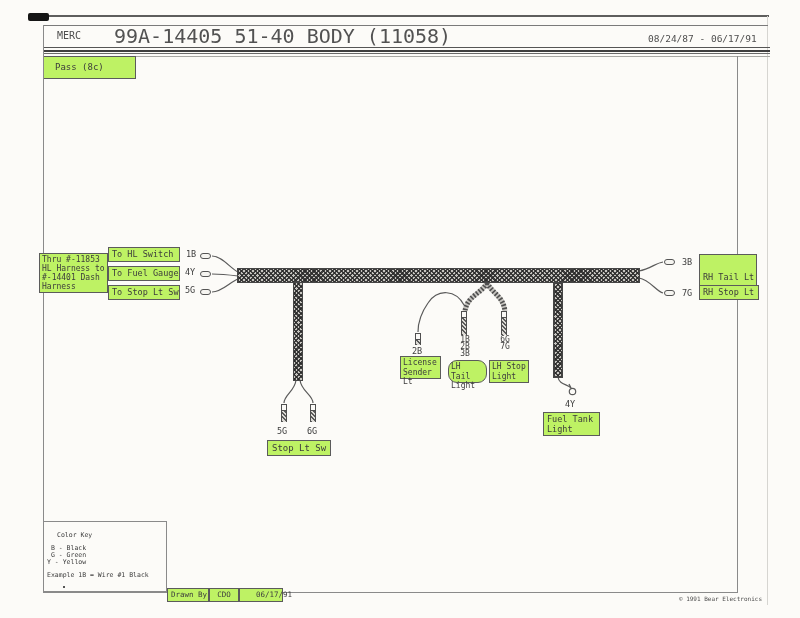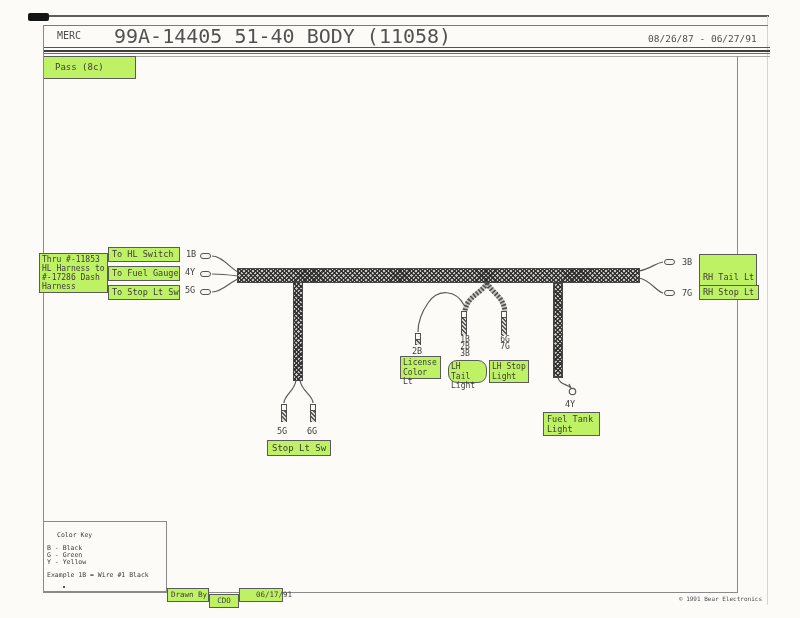--- a/index.html
+++ b/index.html
@@ -1,18 +1,18 @@
 <!DOCTYPE html>
 <html><head>
 <meta charset="utf-8">
 <style>
   html,body{margin:0;padding:0;background:#e9e8e4;}
   .sheet{position:relative;width:800px;height:618px;background:#fcfbf8;overflow:hidden;
          font-family:"DejaVu Sans Mono",monospace;color:#3c3c3c;}
-  .abs{position:absolute;}
+  .abs{position:absolute;text-align:right;}
   .line{position:absolute;background:#6a6a6a;}
   .t{font-family:"DejaVu Sans Mono",monospace;color:#3c3c3c;white-space:nowrap;}
   .box{position:absolute;border:1px solid #5b5b5b;background:#bef264;color:#3c3c3c;
        font-family:"DejaVu Sans Mono",monospace;white-space:nowrap;box-sizing:border-box;}
   .hatch{position:absolute;background-color:#c7c5c0;border:1px solid #454545;box-sizing:border-box;
     background-image:
       repeating-linear-gradient(45deg,rgba(40,40,40,.85) 0 1.5px,transparent 1.5px 3.2px),
       repeating-linear-gradient(135deg,rgba(40,40,40,.85) 0 1.5px,transparent 1.5px 3.2px);}
   .term-sq{position:absolute;width:6px;height:7px;border:1px solid #4f4f4f;background:#faf9f6;box-sizing:border-box;}
   .term-h{position:absolute;width:6px;border-left:1px solid #4f4f4f;border-right:1px solid #4f4f4f;box-sizing:border-box;
@@ -27,21 +27,21 @@
 
 <div class="sheet">
 
   <div class="line" style="left:28px;top:15px;width:741px;height:2px;background:#2a2a2a;opacity:.75;"></div>
   <div class="abs" style="left:28px;top:13px;width:21px;height:8px;background:#151515;border-radius:2px;"></div>
   <div class="line" style="left:767px;top:16px;width:1px;height:589px;background:#d6d5d1;"></div>
 
   <div class="line" style="left:43px;top:25px;width:725px;height:1px;background:#7a7a7a;"></div>
   <div class="t abs" style="left:57px;top:30px;font-size:10px;color:#4e4e4e;">MERC</div>
   <div class="t abs" style="left:114px;top:26px;font-size:20px;line-height:20px;color:#525252;letter-spacing:0px;">99A-14405 51-40 BODY (11058)</div>
-  <div class="t abs" style="left:648px;top:33px;font-size:9.5px;color:#4e4e4e;">08/26/87 - 06/27/91</div>
+  <div class="t abs" style="left:648px;top:33px;font-size:9.5px;color:#4e4e4e;">08/24/87 - 06/17/91</div>
   <div class="line" style="left:43px;top:47px;width:727px;height:1px;background:#555;"></div>
   <div class="line" style="left:43px;top:50px;width:727px;height:2px;background:#3f3f3f;"></div>
   <div class="line" style="left:43px;top:53px;width:727px;height:1px;background:#6a6a6a;"></div>
   <div class="line" style="left:43px;top:56px;width:727px;height:1px;background:#a8a8a4;"></div>
 
   <div class="box" style="left:43px;top:56px;width:93px;height:23px;">
     <span class="t abs" style="left:11px;top:5px;font-size:9px;">Pass (8c)</span>
   </div>
 
   <div class="line" style="left:43px;top:25px;width:1px;height:567px;background:#8a8a8a;"></div>
@@ -75,21 +75,21 @@
     </g>
   </svg>
 
   <div class="hatch" style="left:237px;top:268px;width:403px;height:15px;"></div>
   <div class="hatch" style="left:293px;top:282px;width:10px;height:99px;"></div>
   <div class="hatch" style="left:553px;top:282px;width:10px;height:96px;"></div>
 
   <div class="box" style="left:39px;top:253px;width:69px;height:40px;padding:1px 2px;font-size:8px;line-height:9px;white-space:normal;">
     <div>Thru #-11853</div>
     <div>HL Harness to</div>
-    <div>#-17286 Dash</div>
+    <div>#-14401 Dash</div>
     <div>Harness</div>
   </div>
 
   <div class="box" style="left:108px;top:247px;width:72px;height:15px;padding:1px 3px;font-size:8.5px;">
     <span>To HL Switch</span>
   </div>
   <div class="box" style="left:108px;top:266px;width:72px;height:15px;padding:1px 3px;font-size:8.5px;">
     <span>To Fuel Gauge</span>
   </div>
   <div class="box" style="left:108px;top:285px;width:72px;height:15px;padding:1px 3px;font-size:8.5px;">
@@ -113,21 +113,21 @@
   </div>
   <div class="box" style="left:699px;top:285px;width:60px;height:15px;padding:1px 3px;font-size:8.5px;">
     <span>RH Stop Lt</span>
   </div>
 
   <div class="term-sq" style="left:415px;top:333px;"></div>
   <div class="term-h" style="left:415px;top:340px;height:5px;"></div>
   <div class="t wirelbl" style="left:412px;top:347px;">2B</div>
   <div class="box" style="left:400px;top:356px;width:41px;height:23px;padding:1px 2px;font-size:8px;line-height:9.5px;white-space:normal;">
     <div>License</div>
-    <div>Color Lt</div>
+    <div>Sender Lt</div>
   </div>
 
   <div class="term-sq" style="left:461px;top:311px;"></div>
   <div class="term-h" style="left:461px;top:318px;height:17px;"></div>
   <div class="stack t" style="left:457px;top:336px;width:16px;">
     <div>1B</div>
     <div>2B</div>
     <div>3B</div>
   </div>
   <div class="box" style="left:448px;top:360px;width:39px;height:23px;padding:1px 2px;font-size:8px;line-height:9.5px;white-space:normal;border-radius:9px;">
@@ -168,21 +168,21 @@
     <div>B - Black</div>
     <div>G - Green</div>
     <div>Y - Yellow</div>
   </div>
   <div class="t abs" style="left:47px;top:571px;font-size:6.5px;">Example 1B = Wire #1 Black</div>
   <div class="abs" style="left:63px;top:586px;width:2px;height:2px;background:#555;"></div>
 
   <div class="box" style="left:167px;top:588px;width:42px;height:14px;padding:1px 3px;font-size:7.5px;">
     <span>Drawn By</span>
   </div>
-  <div class="box" style="left:209px;top:588px;width:30px;height:14px;padding:1px 0;font-size:7.5px;text-align:center;margin-top:6px;">
+  <div class="box" style="left:209px;top:588px;width:30px;height:14px;padding:1px 0;font-size:7.5px;text-align:center;">
     <span>CDO</span>
   </div>
   <div class="box" style="left:239px;top:588px;width:44px;height:14px;padding:1px 16px;font-size:7.5px;text-align:left;">
     <span>06/17/91</span>
   </div>
   <div class="t abs" style="right:38px;top:595px;font-size:6px;color:#4e4e4e;">© 1991 Bear Electronics</div>
 
 </div>
 
 </body></html>

